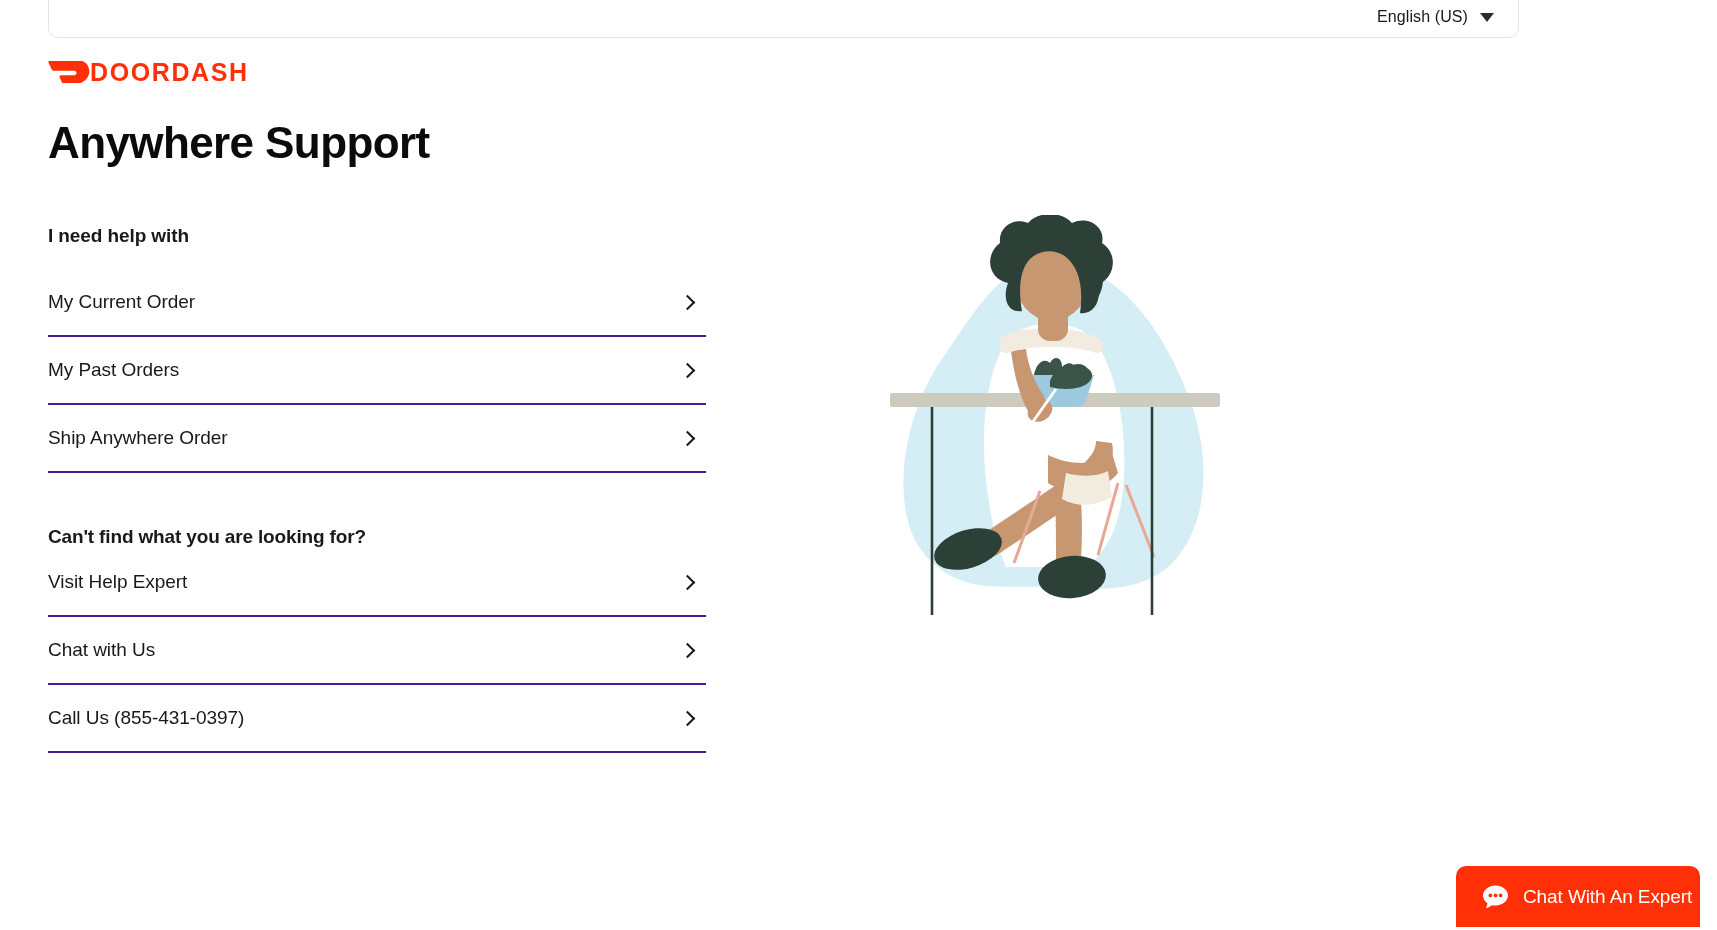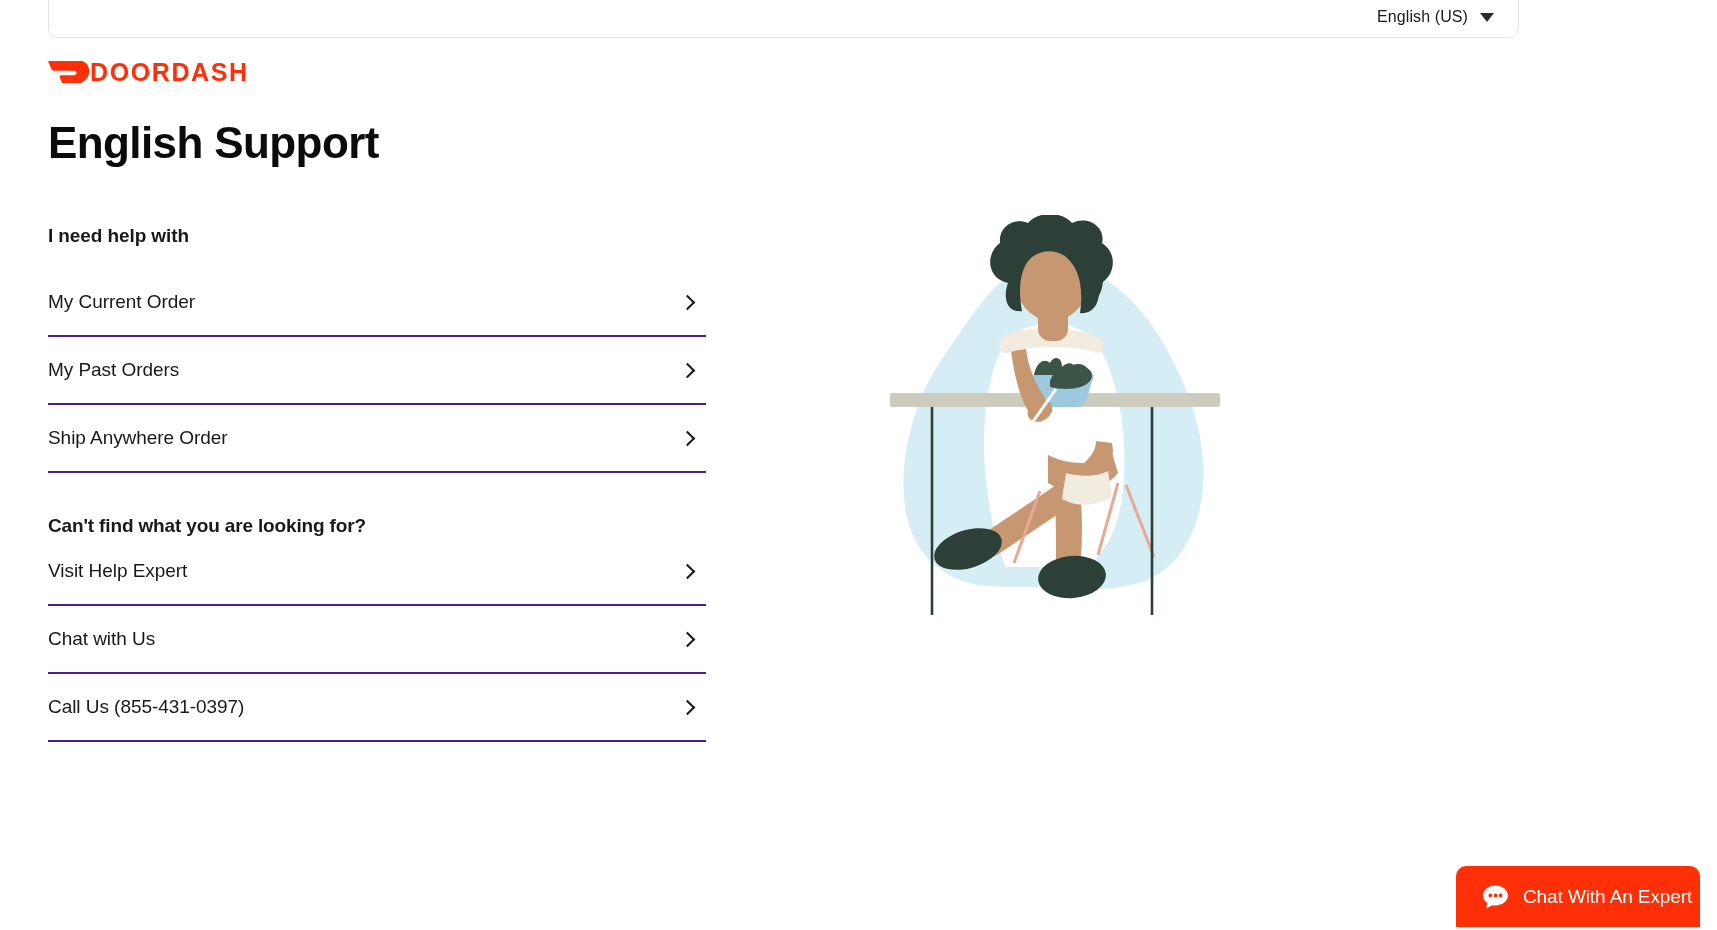--- a/index.html
+++ b/index.html
@@ -126,21 +126,21 @@
     margin-right: 13px;
     width: 11px;
     height: 11px;
     border-right: 2.4px solid #191919;
     border-top: 2.4px solid #191919;
     transform: rotate(45deg);
     flex: 0 0 auto;
   }
 
   
-  .block-2 { margin-top: 40px; }
+  .block-2 { margin-top: 51px; }
 
   .block-2-title {
     font-size: 19px;
     font-weight: 700;
     color: #191919;
     line-height: 25px;
     letter-spacing: -0.15px;
   }
   .block-2-sub {
     margin-top: 5px;
@@ -200,21 +200,21 @@
   <div class="logo-row">
     <svg class="logo-mark" width="42" height="22" viewBox="0 0 42 22">
       <path d="M40.2 7.0C38.6 3.4 35.0 1.0 31.0 1.0H2.0C0.9 1.0 0.1 2.0 0.5 3.0L3.6 9.9
                C4.0 10.8 4.9 11.4 5.9 11.4H26.3C27.5 11.4 28.5 12.4 28.5 13.6
                C28.5 14.8 27.5 15.8 26.3 15.8H13.1C12.0 15.8 11.2 16.9 11.6 17.9L14.7 24.8
                L14.7 24.8H26.6C36.4 24.8 44.3 15.9 40.2 7.0Z" fill="#ff3008" transform="translate(0,-1.6) scale(1)"></path>
     </svg>
     <span class="logo-word">DOORDASH</span>
   </div>
 
-  <h1 class="page-title">English Support</h1>
+  <h1 class="page-title">Anywhere Support</h1>
 
   <div class="left-col">
 
     <div class="section-heading">I need help with</div>
 
     <div class="nav-list">
 
       <div class="nav-row">
         <span class="nav-row-label">My Current Order</span>
         <span class="chev"></span>

